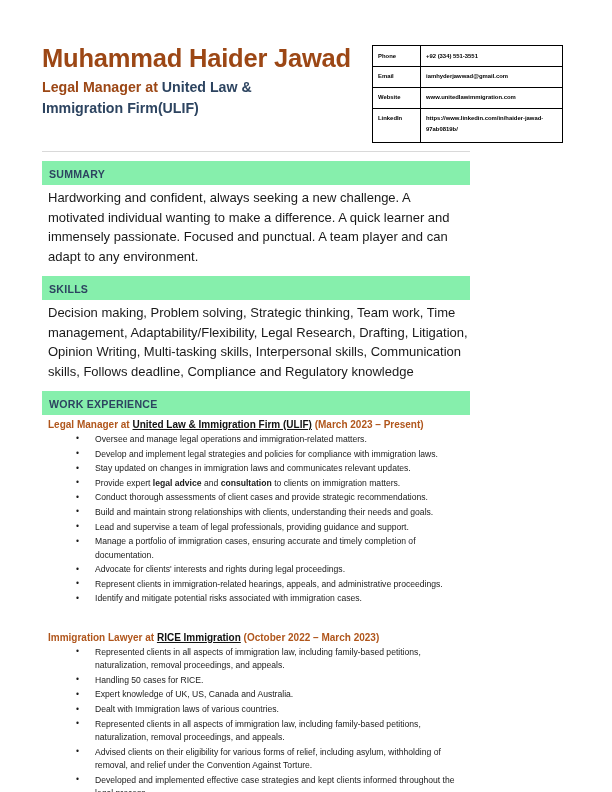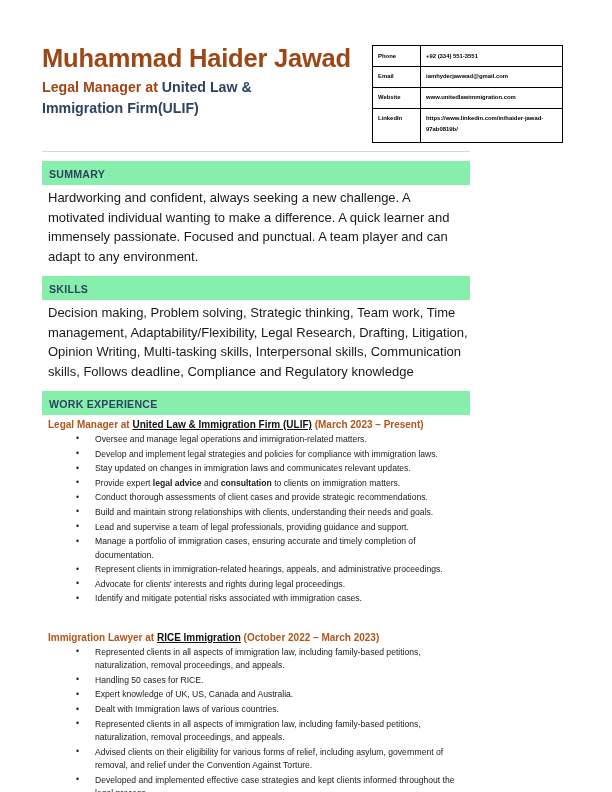--- a/index.html
+++ b/index.html
@@ -210,34 +210,34 @@
           <div class="job-heading"><span>Legal Manager at </span><span class="company">United Law &amp; Immigration Firm (ULIF)</span><span class="period"> (March 2023 – Present)</span></div>
           <ul class="bullets">
             <li>Oversee and manage legal operations and immigration-related matters.</li>
             <li>Develop and implement legal strategies and policies for compliance with immigration laws.</li>
             <li>Stay updated on changes in immigration laws and communicates relevant updates.</li>
             <li>Provide expert <b>legal advice</b> and <b>consultation</b> to clients on immigration matters.</li>
             <li>Conduct thorough assessments of client cases and provide strategic recommendations.</li>
             <li>Build and maintain strong relationships with clients, understanding their needs and goals.</li>
             <li>Lead and supervise a team of legal professionals, providing guidance and support.</li>
             <li>Manage a portfolio of immigration cases, ensuring accurate and timely completion of documentation.</li>
+            <li>Advocate for clients' interests and rights during legal proceedings.</li>
             <li>Represent clients in immigration-related hearings, appeals, and administrative proceedings.</li>
-            <li>Advocate for clients' interests and rights during legal proceedings.</li>
             <li>Identify and mitigate potential risks associated with immigration cases.</li>
           </ul>
         </div>
         <div class="job">
           <div class="job-heading"><span>Immigration Lawyer at </span><span class="company">RICE Immigration</span><span class="period"> (October 2022 – March 2023)</span></div>
           <ul class="bullets">
             <li>Represented clients in all aspects of immigration law, including family-based petitions, naturalization, removal proceedings, and appeals.</li>
             <li>Handling 50 cases for RICE.</li>
             <li>Expert knowledge of UK, US, Canada and Australia.</li>
             <li>Dealt with Immigration laws of various countries.</li>
             <li>Represented clients in all aspects of immigration law, including family-based petitions, naturalization, removal proceedings, and appeals.</li>
-            <li>Advised clients on their eligibility for various forms of relief, including asylum, government of removal, and relief under the Convention Against Torture.</li>
+            <li>Advised clients on their eligibility for various forms of relief, including asylum, withholding of removal, and relief under the Convention Against Torture.</li>
             <li>Developed and implemented effective case strategies and kept clients informed throughout the legal process.</li>
             <li>Communicated with government agencies, such as USCIS and IEE, to gather information and resolve</li>
           </ul>
         </div>
       </div>
   </div>
 
 </div>
 
 </body></html>

